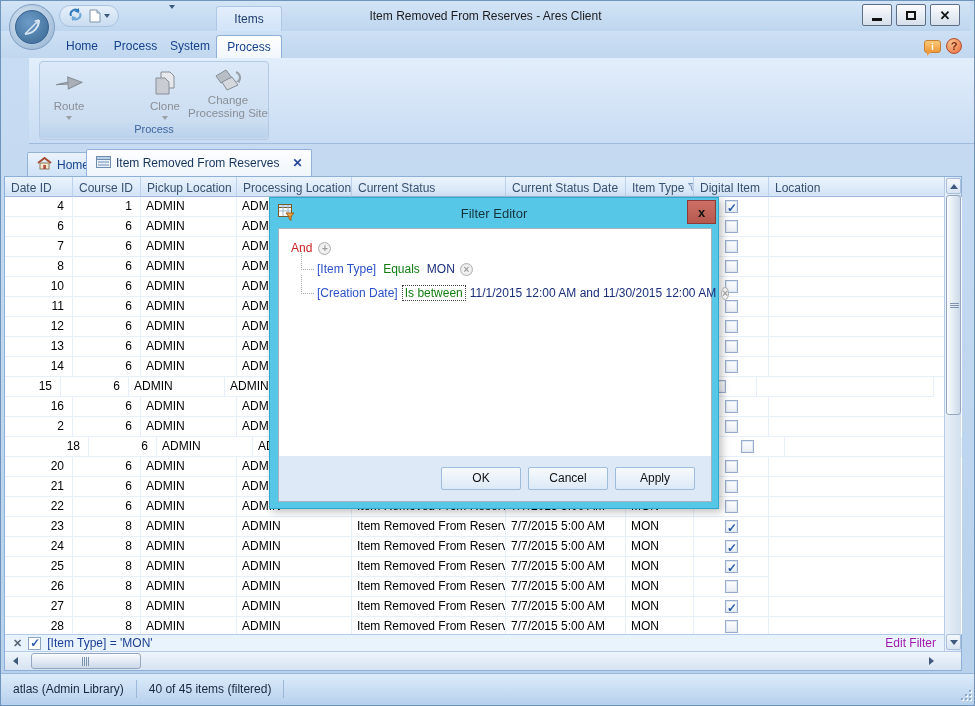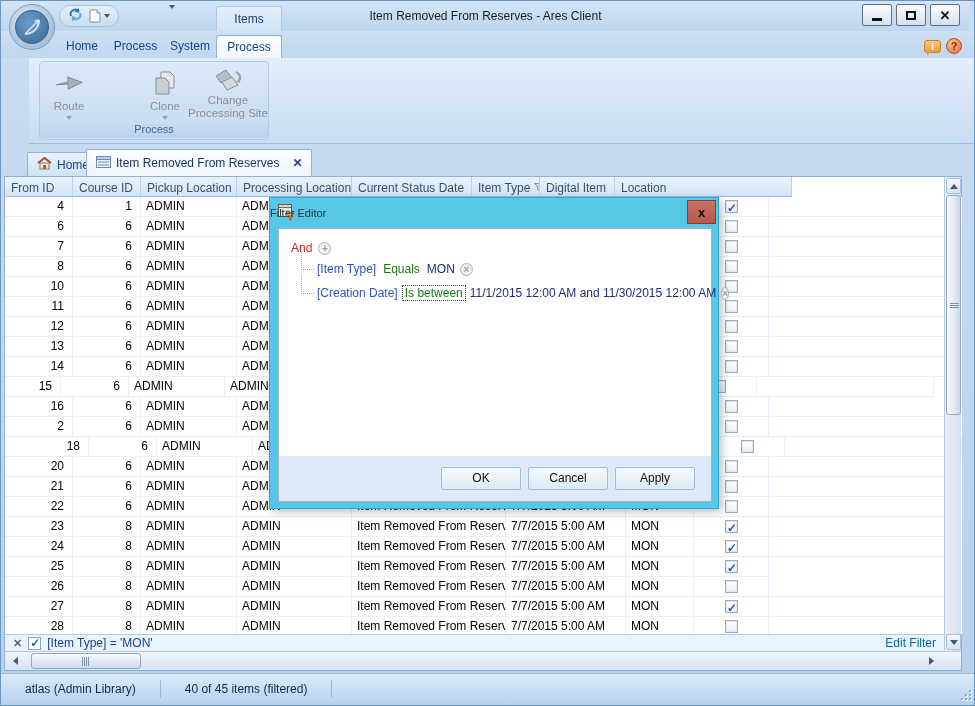--- a/index.html
+++ b/index.html
@@ -95,45 +95,45 @@
     background:linear-gradient(90deg,#fafcfe,#ccd9e9); border:1px solid #96a8c0; border-radius:3px; }
   #vthumb .grip { position:absolute; left:3px; top:106px; width:9px; }
   #vthumb .grip i { display:block; height:1px; background:#7d93ae; margin:1px 0; }
   
   #filterbar { position:absolute; left:0; top:457px; right:17px; height:17px; background:#e9f3fd;
     border-top:1px solid #b3cbe8; display:flex; align-items:center; padding:0 8px; gap:6px; }
   #filterbar .x { color:#5a6775; font-size:11px; font-weight:bold; line-height:1; }
   #filterbar .cbf { width:13px; height:13px; border:1px solid #8ea4c4; background:#fff; position:relative; }
   #filterbar .cbf::after { content:"\2713"; position:absolute; left:1px; top:-2px; color:#2b5cad; font-size:12px; font-weight:bold; }
   #filter-text { color:#1b3f94; }
-  #edit-filter { margin-left:auto; color:#0369a1; }
+  #edit-filter { margin-left:auto; color:#a21caf; }
   
   #hscroll { position:absolute; left:0; bottom:0; right:0; height:19px;
     background:linear-gradient(#eef4fb,#d7e3f2); border-top:1px solid #b6cbe5; }
   .harrow { position:absolute; top:1px; width:16px; height:16px; display:flex; align-items:center; justify-content:center; }
   .tri-left-dk { width:0; height:0; border-top:4px solid transparent; border-bottom:4px solid transparent;
     border-right:5px solid #3f5a7d; }
   .tri-right-dk { width:0; height:0; border-top:4px solid transparent; border-bottom:4px solid transparent;
     border-left:5px solid #3f5a7d; }
   #hthumb { position:absolute; left:26px; top:1px; width:110px; height:16px;
     background:linear-gradient(#fafcfe,#ccd9e9); border:1px solid #96a8c0; border-radius:3px; }
   #hthumb .grip { position:absolute; top:3px; left:50px; height:9px; display:flex; gap:1px; }
   #hthumb .grip i { display:block; width:1px; background:#7d93ae; }
   
   #statusbar { position:absolute; left:0; top:672px; right:0; height:30px;
     background:linear-gradient(#dcebfa,#b9d2ee); border-top:1px solid #98b7da;
     display:flex; align-items:center; color:#17283f; }
-  .sseg { padding:0 24px; height:18px; line-height:18px; border-right:1px solid #9db9da; }
+  .sseg { padding:0 12px; height:18px; line-height:18px; border-right:1px solid #9db9da; }
   .grip-corner { position:absolute; right:3px; bottom:3px; width:12px; height:12px; }
   .grip-corner i { position:absolute; width:2px; height:2px; background:#8fa9c8; box-shadow:1px 1px 0 #fff; }
   
   #dialog { position:absolute; left:268px; top:196px; width:450px; height:312px; background:#57c7e8;
     border:1px solid #2ea8cd; box-shadow:3px 3px 8px rgba(0,0,0,.25); z-index:50; }
   #dlg-title { position:absolute; left:0; top:0; right:0; height:30px; display:flex; align-items:center; }
-  #dlg-title .cap { position:absolute; left:0; right:0; text-align:left; font-size:11px; color:#16333c; }
+  #dlg-title .cap { position:absolute; left:0; right:0; text-align:center; font-size:13px; color:#16333c; }
   #dlg-close { position:absolute; right:2px; top:2px; width:29px; height:24px;
     background:linear-gradient(#cd6f64,#b5594e); border:1px solid #8c3a33; display:flex; align-items:center; justify-content:center;
     color:#111; font-weight:bold; font-size:13px; z-index:2; }
   #dlg-inner { position:absolute; left:8px; top:30px; width:434px; height:274px; background:#fff;
     border:1px solid #a7b4be; display:flex; flex-direction:column; }
   #dlg-tree { flex:1; padding:10px 12px; font-size:12px; }
   .and-row { color:#cc2222; display:flex; align-items:center; gap:6px; height:18px; }
   .circle-ic { display:inline-block; width:13px; height:13px; border-radius:50%;
     background:radial-gradient(#fdfdfd,#e2e2e2); border:1px solid #b0b0b0; color:#9a9a9a;
     font-size:10px; line-height:11px; text-align:center; font-weight:bold; }
@@ -269,30 +269,33 @@
         </svg>
       </span>
       <span>Item Removed From Reserves</span>
       <span class="close">✕</span>
     </div>
   </div>
 
   <div id="grid">
     <div id="grid-header">
         <div class="hcell" style="width: 68px;">
-          <span>From ID</span>
+          <span>Date ID</span>
         </div>
         <div class="hcell" style="width: 68px;">
           <span>Course ID</span>
         </div>
         <div class="hcell" style="width: 96px;">
           <span>Pickup Location</span>
         </div>
         <div class="hcell" style="width: 115px;">
           <span>Processing Location</span>
+        </div>
+        <div class="hcell" style="width: 154px;">
+          <span>Current Status</span>
         </div>
         <div class="hcell" style="width: 120px;">
           <span>Current Status Date</span>
         </div>
         <div class="hcell" style="width: 68px;">
           <span>Item Type</span>
           <span><svg width="9" height="9" viewBox="0 0 9 9">
               <path d="M0.5 0.5 h8 l-3 3.5 v4 l-2 -1.5 v-2.5 z" fill="#c3d4e6" stroke="#7e99b8"></path>
             </svg></span>
         </div>

